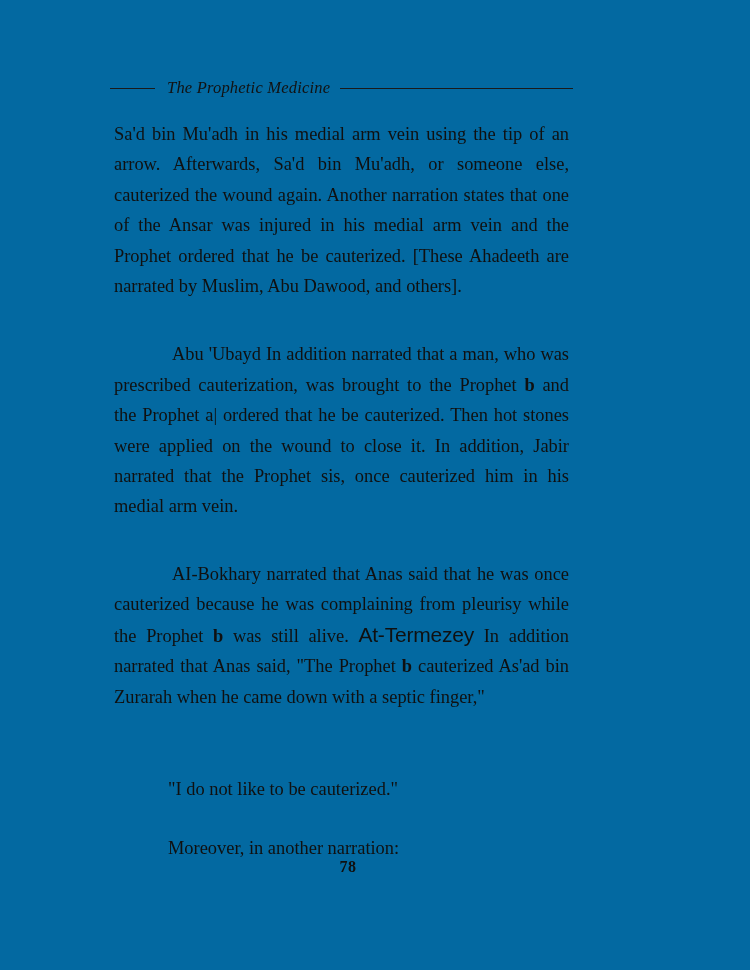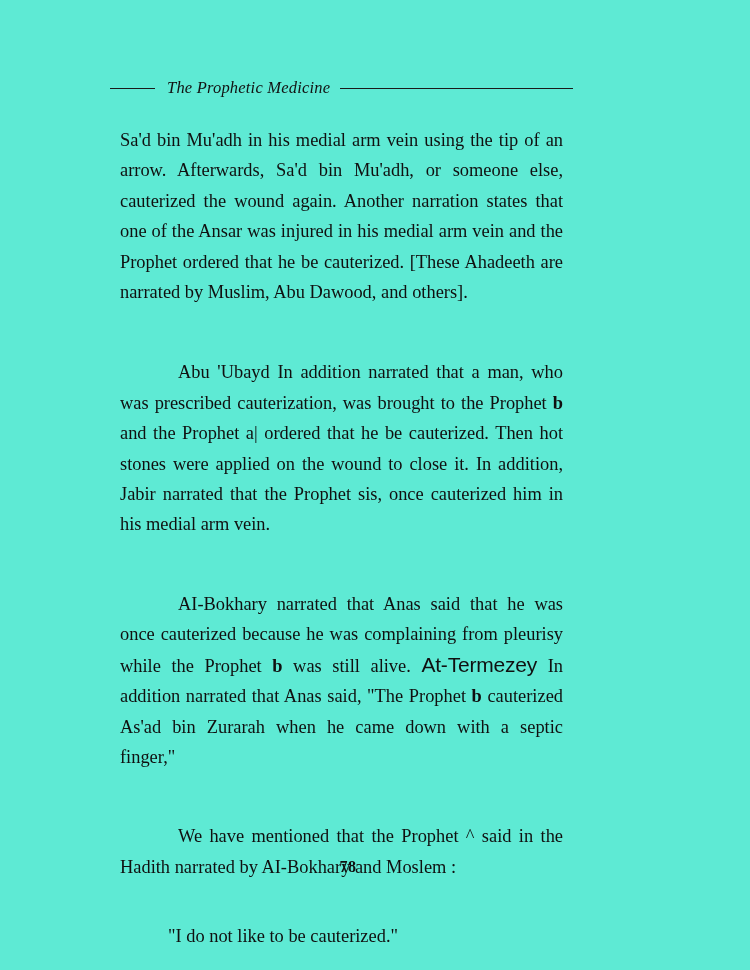--- a/index.html
+++ b/index.html
@@ -14,21 +14,21 @@
     font-family: "Liberation Serif", "DejaVu Serif", serif;
     color: #0d0d0d;
     position: relative;
   }
 
   .page {
     position: absolute;
     left: 0; top: 0;
     width: 750px;
     height: 970px;
-    background: #5eead4;
+    background: #0369a1;
   }
 
   
   .running-header {
     position: absolute;
     left: 110px;
     top: 76px;
     width: 463px;
     height: 24px;
     display: flex;
@@ -58,21 +58,21 @@
 
   
   .column {
     position: absolute;
     left: 110px;
     top: 115px;
     width: 463px;
   }
 
   p.para {
-    margin: 10px;
+    margin: 4px;
     font-size: 18.4px;
     line-height: 30.4px;
     text-align: justify;
     text-justify: inter-word;
     color: #101010;
     -webkit-hyphens: none;
     hyphens: none;
   }
   p.para.indent {
     text-indent: 58px;
@@ -137,21 +137,20 @@
     <div class="gap-lg"></div>
 
     <p class="para indent"><span>Abu 'Ubayd In addition narrated that a man, who was prescribed cauterization, was brought to the Prophet </span><span class="honorific-b">b</span><span> and the Prophet a</span><span class="honorific-bar">|</span><span> ordered that he be cauterized. </span><span class="bold-word">Then</span><span> hot stones were applied on the wound to close it. In addition, Jabir narrated that the Prophet sis, once cauterized him in his medial arm vein.</span></p>
 
     <div class="gap-md"></div>
 
     <p class="para indent"><span>AI-Bokhary narrated that Anas said that he was once cauterized because he was complaining from pleurisy while the Prophet </span><span class="honorific-b">b</span><span> was still alive. </span><span class="termezey">At-Termezey</span><span> In addition narrated that Anas  said, "The Prophet </span><span class="honorific-b">b</span><span> cauterized As'ad bin Zurarah when he came down with a septic finger,"</span></p>
 
     <div class="gap-md"></div>
 
-    <p class="para indent">We have mentioned that the Prophet ^ said in the Hadith narrated by AI-Bokhary and Moslem :</p>
 
     <div class="gap-md"></div>
 
     <p class="quote-line">"I do not like to be cauterized."</p>
 
     <div class="gap-md"></div>
 
     <p class="quote-line">Moreover, in another narration:</p>
 
   </div>

